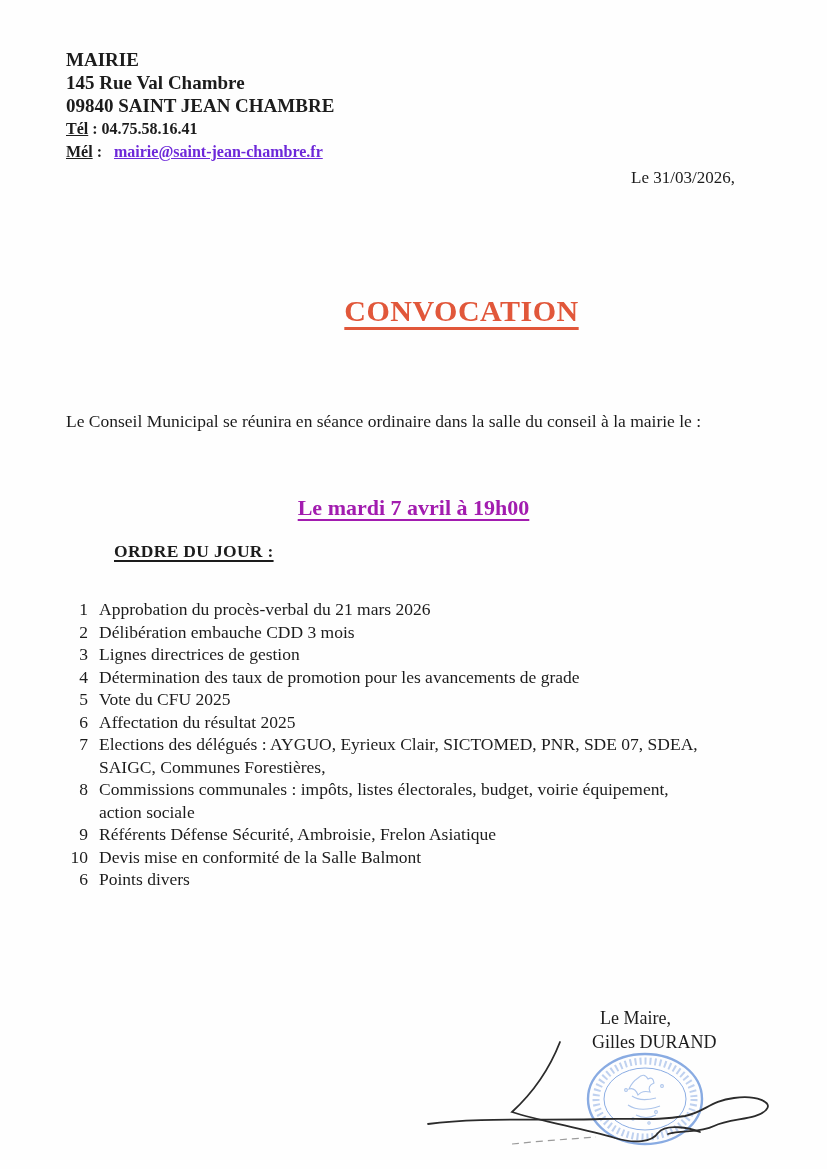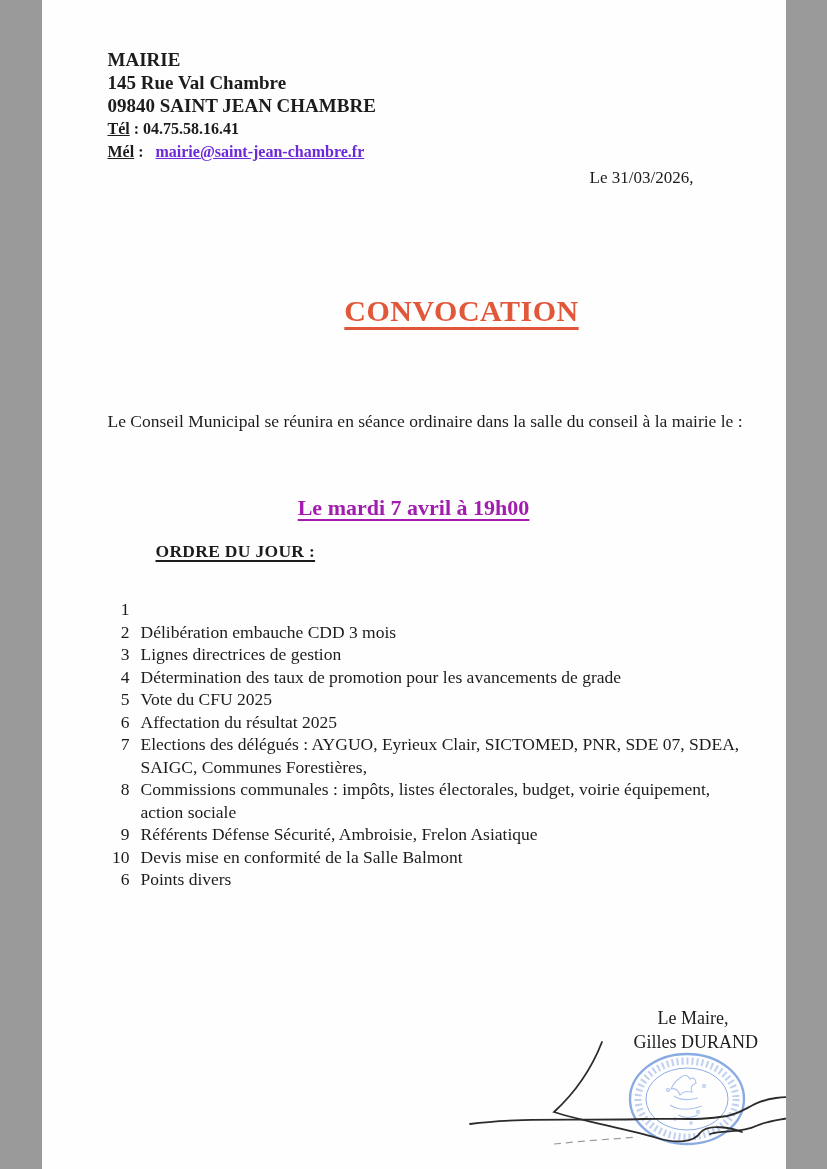--- a/index.html
+++ b/index.html
@@ -2,21 +2,21 @@
 <html><head>
 <meta charset="utf-8">
 <style>
   html, body {
     margin: 0;
     padding: 0;
     background: #9a9a9a;
   }
   .page {
     position: relative;
-    width: 744px;
+    width: 827px;
     height: 1169px;
     margin: 0 auto;
     background: #fefefe;
     font-family: "Liberation Serif", "DejaVu Serif", serif;
     color: #1c1c1c;
     overflow: hidden;
   }
 
   
   .header {
@@ -132,21 +132,21 @@
   }
 
   
   .closing {
     position: absolute;
     left: 592px;
     top: 1006px;
     font-size: 18px;
     line-height: 24px;
   }
-  .closing .role { margin-left: 24px; }
+  .closing .role { margin-left: 8px; }
 
   
   .sign-art {
     position: absolute;
     left: 400px;
     top: 1020px;
     width: 427px;
     height: 149px;
   }
 </style>
@@ -173,20 +173,21 @@
 
   <div class="intro">Le Conseil Municipal se réunira en séance ordinaire dans la salle du conseil à la mairie le :</div>
 
   <div class="meeting-date">Le mardi 7 avril à 19h00</div>
 
   <div class="agenda-heading">ORDRE DU JOUR :</div>
 
   <div class="agenda-list">
     <div class="agenda-row">
       <span class="num">1</span>
+      <span class="txt">Approbation du procès-verbal du 21 mars 2026</span>
     </div>
     <div class="agenda-row">
       <span class="num">2</span>
       <span class="txt">Délibération embauche CDD 3 mois</span>
     </div>
     <div class="agenda-row">
       <span class="num">3</span>
       <span class="txt">Lignes directrices de gestion</span>
     </div>
     <div class="agenda-row">

